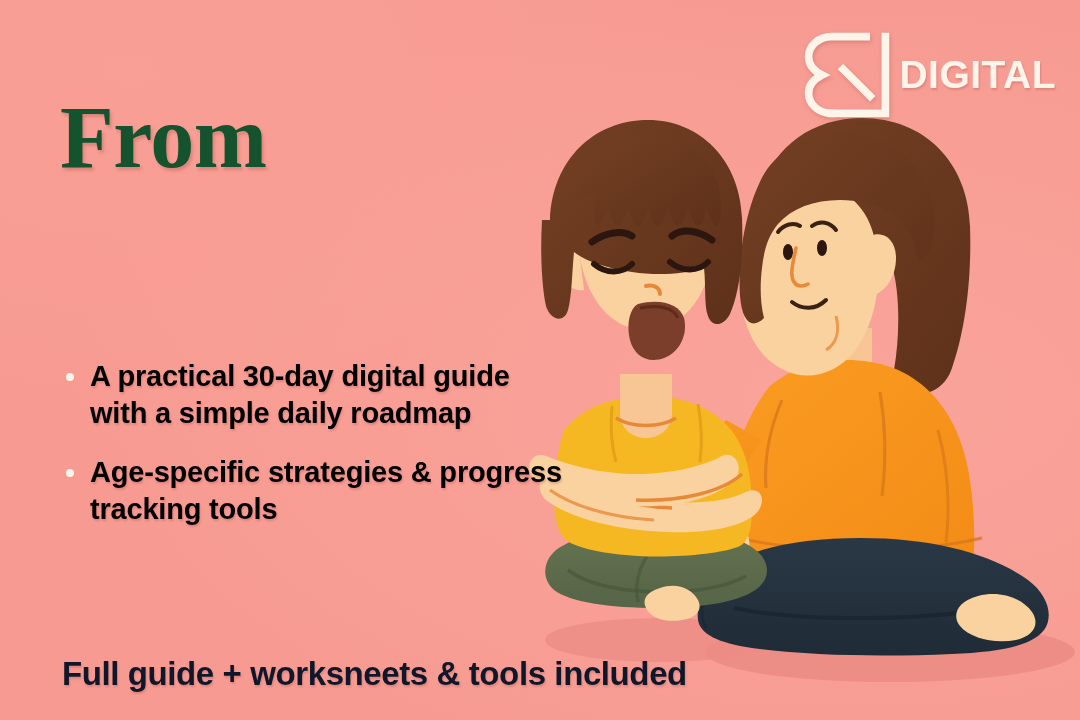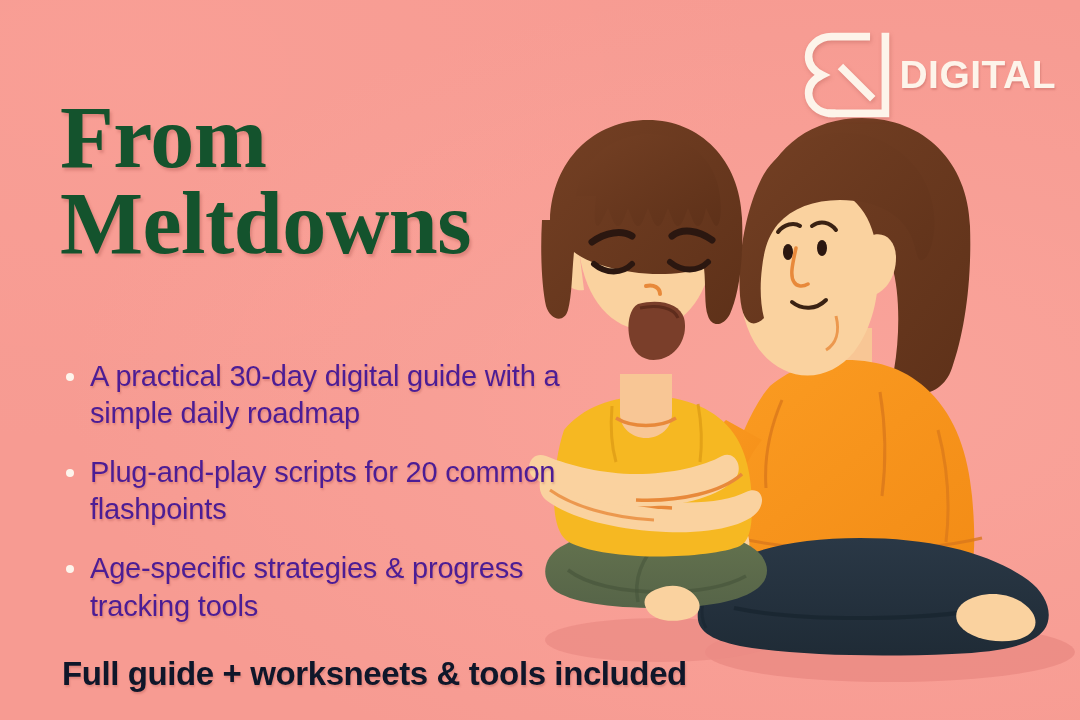--- a/index.html
+++ b/index.html
@@ -73,23 +73,23 @@
     top: 358px;
     width: 500px;
     list-style: none;
     margin: 0;
     padding: 0;
   }
   .bullets li {
     position: relative;
     padding-left: 28px;
     margin-bottom: 22px;
-    color: #4c1d95;
+    color: #000000;
     font-size: 29px;
-    font-weight: 400;
+    font-weight: 700;
     line-height: 1.28;
     letter-spacing: -0.2px;
     text-shadow: 1px 2px 2px rgba(160,70,62,0.28);
   }
   .bullets li:last-child { margin-bottom: 16px; }
   .bullets li .dot {
     position: absolute;
     left: 4px;
     top: 15px;
     width: 8px;
@@ -257,33 +257,28 @@
       <path d="M46 44 L74 72" fill="none" stroke="#FDF4EA" stroke-width="8" stroke-linecap="square"></path>
       <path d="M46 44 H70 V68" fill="none" stroke="#FDF4EA" stroke-width="0"></path>
     </svg>
     <div class="logo-words">
       <span>DIGITAL</span>
     </div>
   </div>
 
   <h1 class="headline">
     <span class="hl-line">From</span>
-    <span class="hl-line">Meltdowns</span>
   </h1>
 
   <ul class="bullets">
     <li>
       <span class="dot"></span>
       <span>A practical 30-day digital guide with a simple daily roadmap</span>
     </li>
     <li>
       <span class="dot"></span>
-      <span>Plug-and-play scripts for 20 common flashpoints</span>
-    </li>
-    <li>
-      <span class="dot"></span>
       <span>Age-specific strategies &amp; progress tracking tools</span>
     </li>
   </ul>
 
   <div class="footer-line">Full guide + worksneets &amp; tools included</div>
 
 </div>
 
 </body></html>

